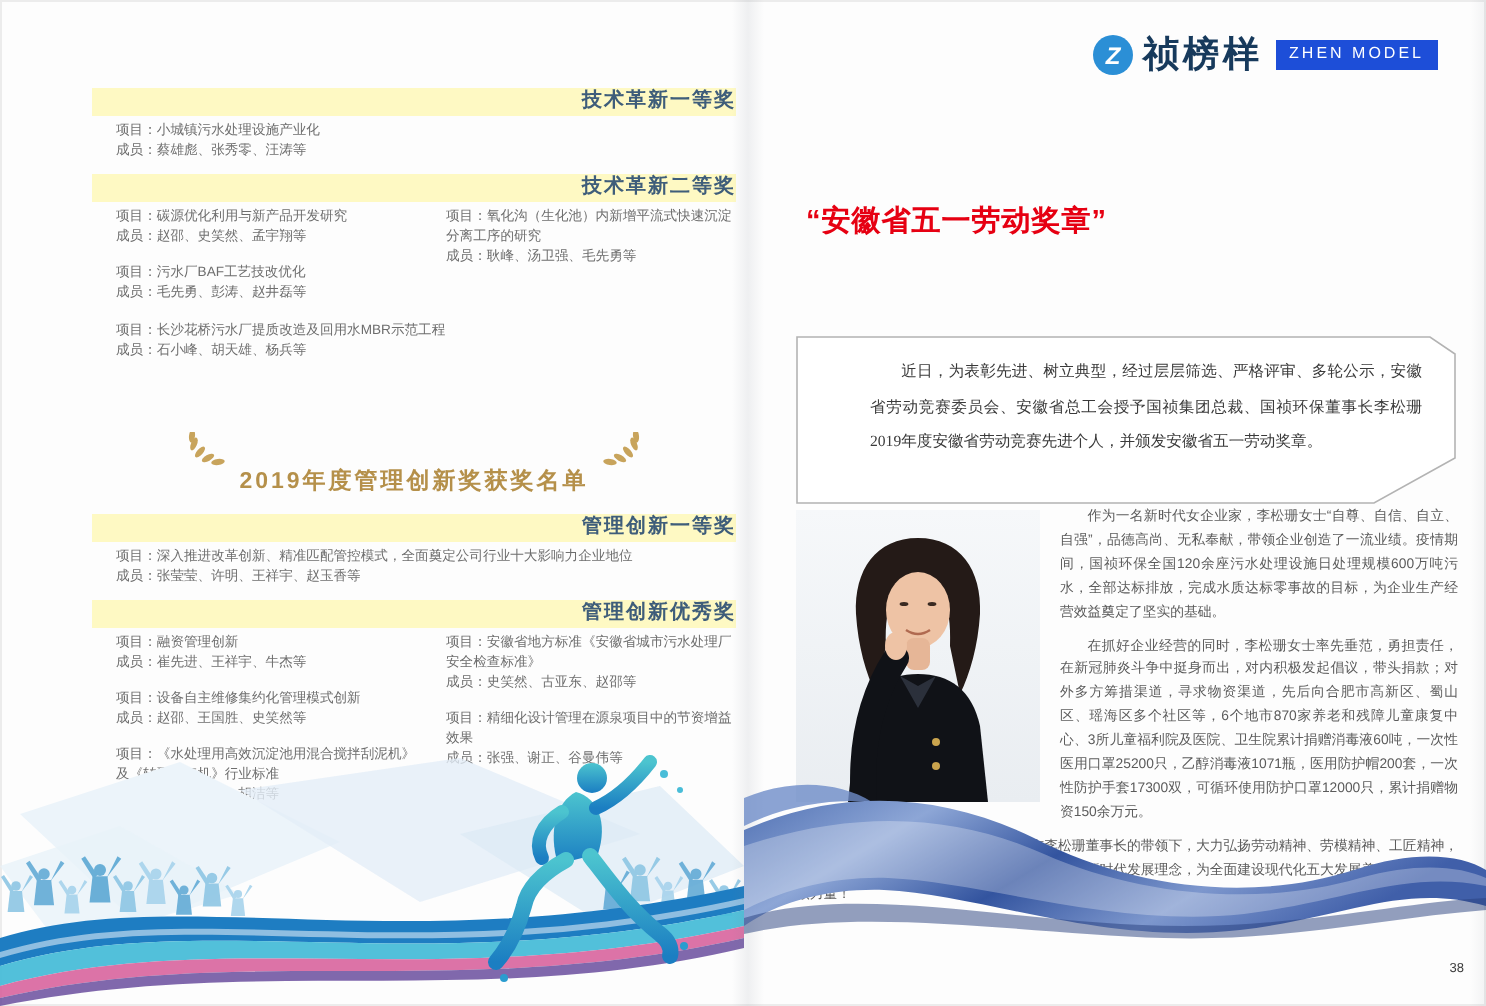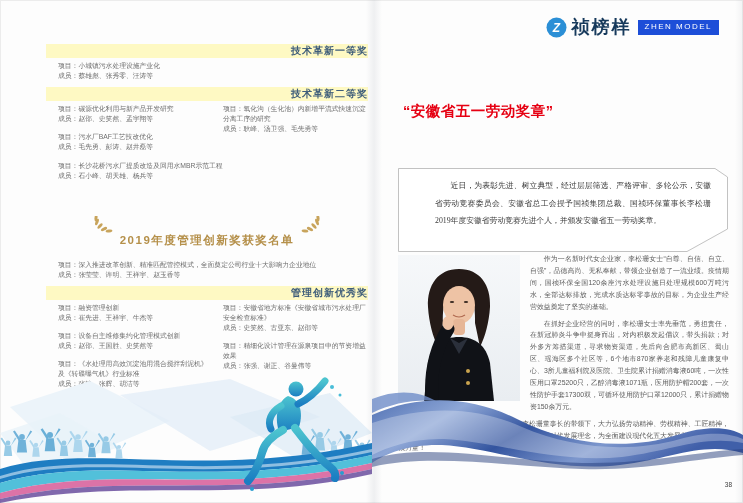--- a/index.html
+++ b/index.html
@@ -106,20 +106,21 @@
           <ellipse rx="3.4" ry="1.5" transform="translate(20,15) rotate(-8)"></ellipse>
           <ellipse rx="3.4" ry="1.5" transform="translate(15,13) rotate(-28)"></ellipse>
           <ellipse rx="3.4" ry="1.5" transform="translate(11,10) rotate(-48)"></ellipse>
           <ellipse rx="3.4" ry="1.5" transform="translate(8,6) rotate(-68)"></ellipse>
           <ellipse rx="3.4" ry="1.5" transform="translate(7,2) rotate(-84)"></ellipse>
         </g>
       </svg>
     </div>
 
     <div class="sec">
+      <div class="hdr-bar">管理创新一等奖</div>
       <div class="items">
         <div class="award-item">
           <div class="proj">项目：深入推进改革创新、精准匹配管控模式，全面奠定公司行业十大影响力企业地位</div>
           <div class="memb">成员：张莹莹、许明、王祥宇、赵玉香等</div>
         </div>
       </div>
     </div>
 
     <div class="sec">
       <div class="hdr-bar">管理创新优秀奖</div>

